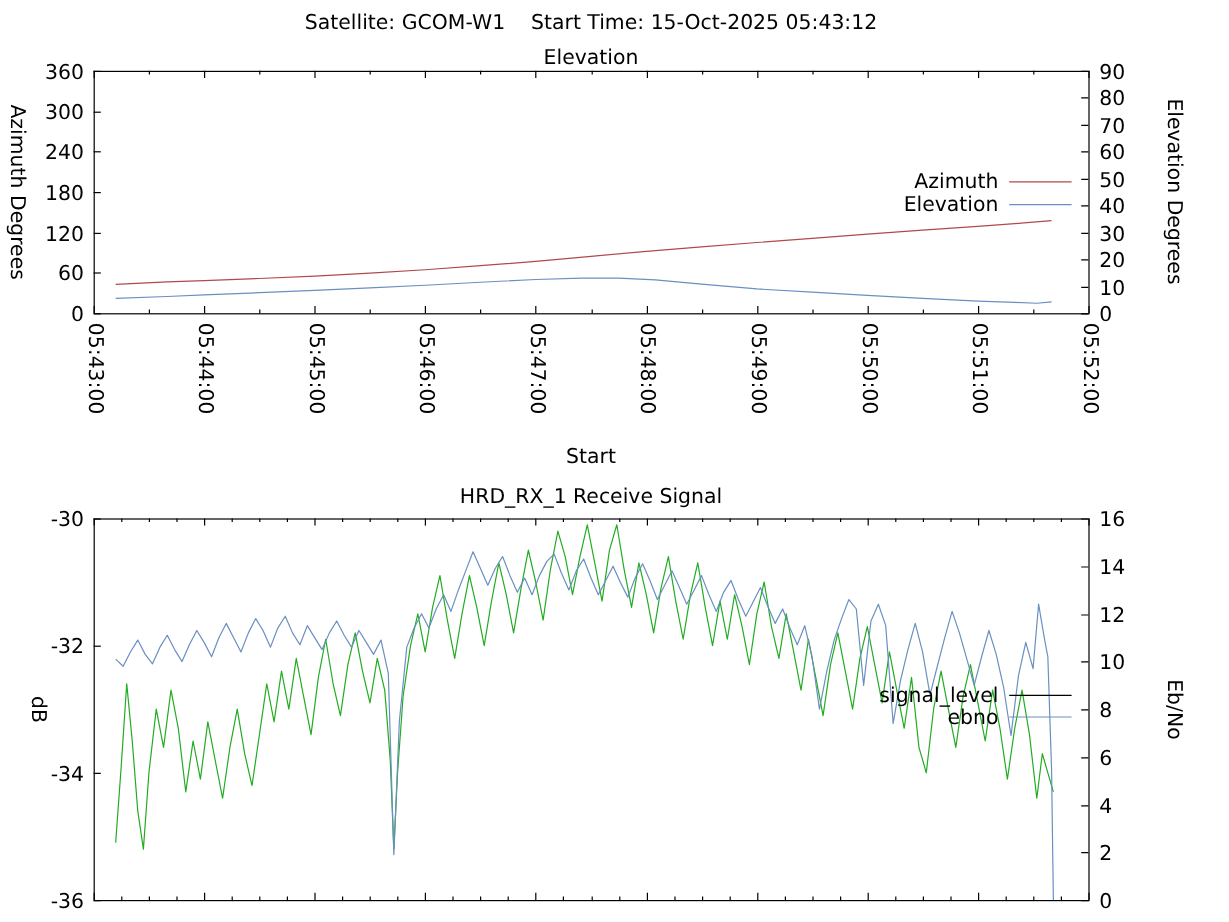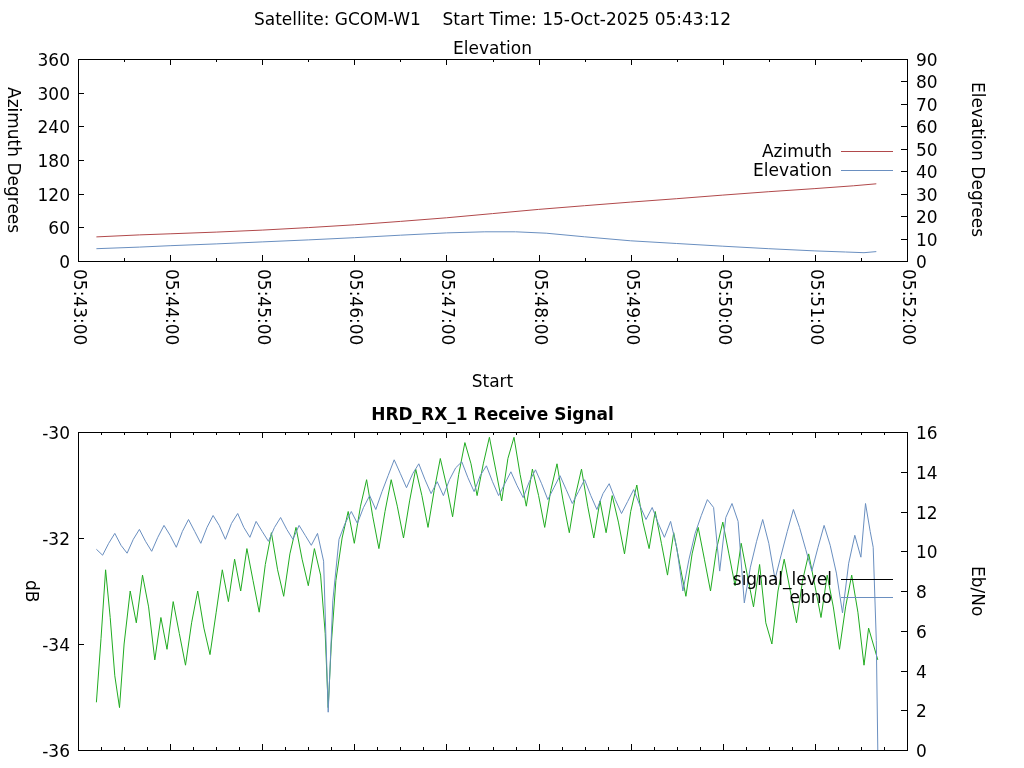--- a/index.html
+++ b/index.html
@@ -10,21 +10,21 @@
   .vlabel{font-size:17px;writing-mode:vertical-rl;text-align:center;white-space:nowrap;}
   svg{position:absolute;left:0;display:block;}
   svg text{font-family:"DejaVu Sans","Liberation Sans",sans-serif;font-size:17px;fill:#000;}
 </style>
 </head>
 <body>
 
 <div class="abs ctitle" style="top:9px;">Satellite: GCOM-W1    Start Time: 15-Oct-2025 05:43:12</div>
 <div class="abs ctitle" style="top:38px;">Elevation</div>
 <div class="abs ctitle" style="top:371px;">Start</div>
-<div class="abs ctitle" style="top:404px;font-weight:bold;">HRD_RX_1 Receive Signal</div>
+<div class="abs ctitle" style="top:404px;">HRD_RX_1 Receive Signal</div>
 
 <div class="abs vlabel" style="left:4px;  top:59px;  height:202px;">Azimuth Degrees</div>
 <div class="abs vlabel" style="left:968px;top:59px;  height:202px;">Elevation Degrees</div>
 <div class="abs vlabel" style="left:22px; top:432px; height:318px;">dB</div>
 <div class="abs vlabel" style="left:968px;top:432px; height:318px;">Eb/No</div>
 
 <svg id="chart1" style="top:0px;" width="1024" height="395">
     <defs>
       <clipPath id="chart1-clip">
         <rect x="78" y="59" width="829" height="202"></rect>

